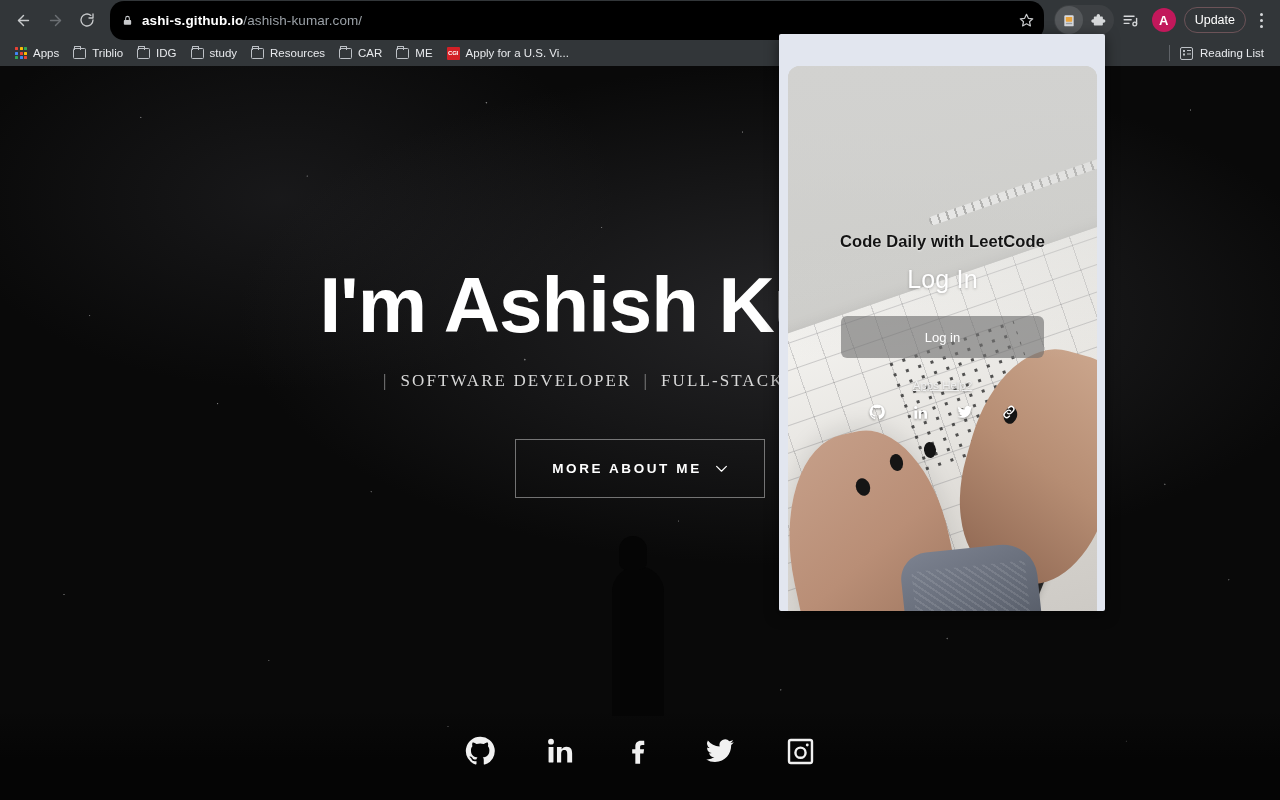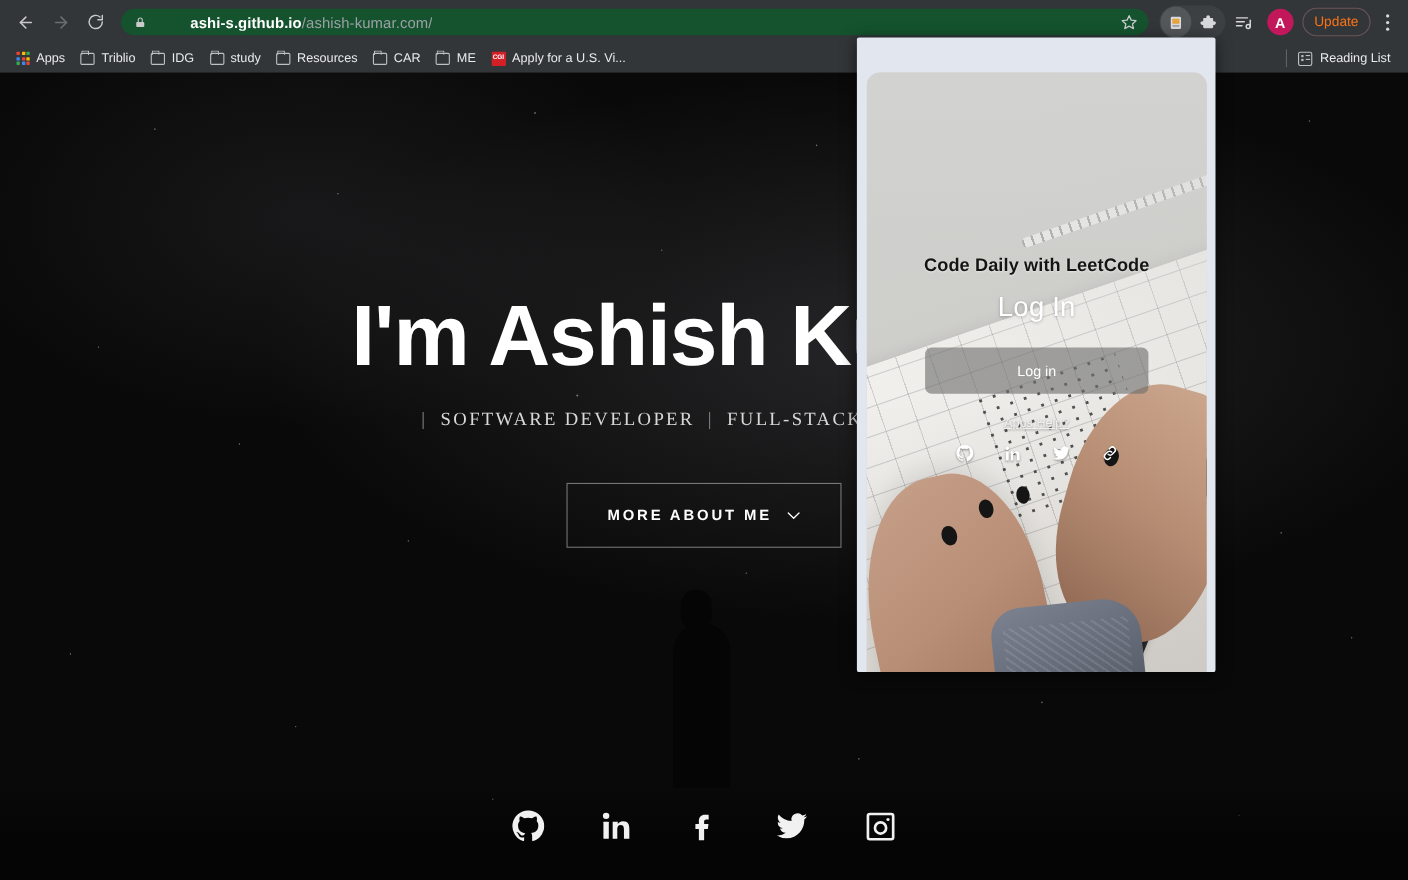--- a/index.html
+++ b/index.html
@@ -29,29 +29,28 @@
     display: flex; align-items: center; justify-content: center;
     border-radius: 50%;
     color: #c8cacc;
     flex: 0 0 auto;
   }
   .nav-btn.disabled { color: #6b6f73; }
   .nav-btn svg { display: block; }
 
   #omnibox {
     flex: 1 1 auto;
-    height: 24px;
-    background: #14532d;
+    height: 39px;
+    background: #000000;
     border-radius: 14px;
     display: flex; align-items: center;
     padding: 0 12px;
     margin-left: 6px; margin-right: 4px;
     min-width: 0;
     position: relative;
-    gap: 31px;
   }
   #lock-icon { flex: 0 0 auto; margin-right: 9px; display:flex; align-items:center; }
   #url-text {
     font-size: 13.5px;
     color: #9aa0a6;
     white-space: nowrap; overflow: hidden;
     letter-spacing: .1px;
   }
   #url-text .host { color: #ffffff; font-weight: bold; }
 
@@ -86,21 +85,21 @@
     background: #c2185b;
     color: #fff; font-size: 13px; font-weight: bold;
     display: flex; align-items: center; justify-content: center;
     margin: 0 6px 0 4px;
     flex: 0 0 auto;
   }
   #update-btn {
     height: 26px;
     border: 1px solid #6c5358;
     border-radius: 13px;
-    color: #f97316;
+    color: #ffffff;
     font-size: 12.5px;
     display: flex; align-items: center;
     padding: 0 10px;
     margin-right: 2px;
     flex: 0 0 auto;
   }
   #menu-dots {
     width: 22px; height: 30px;
     display: flex; flex-direction: column; align-items: center; justify-content: center;
     gap: 3px; flex: 0 0 auto;

